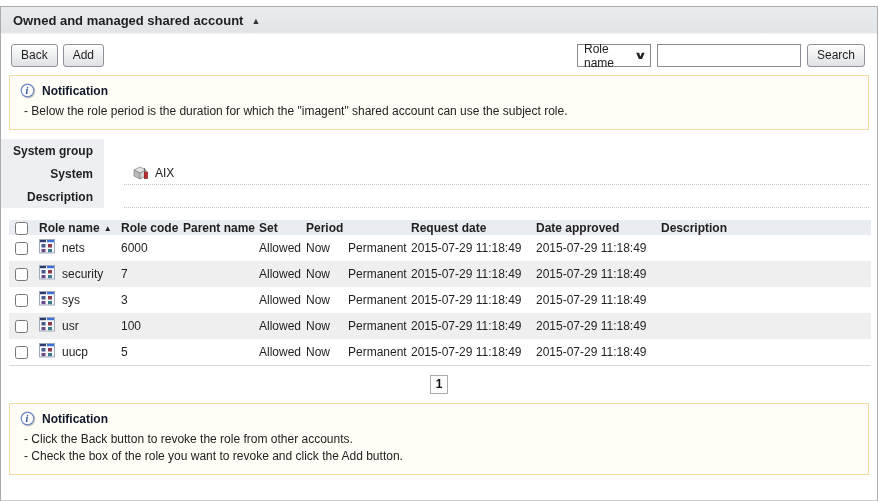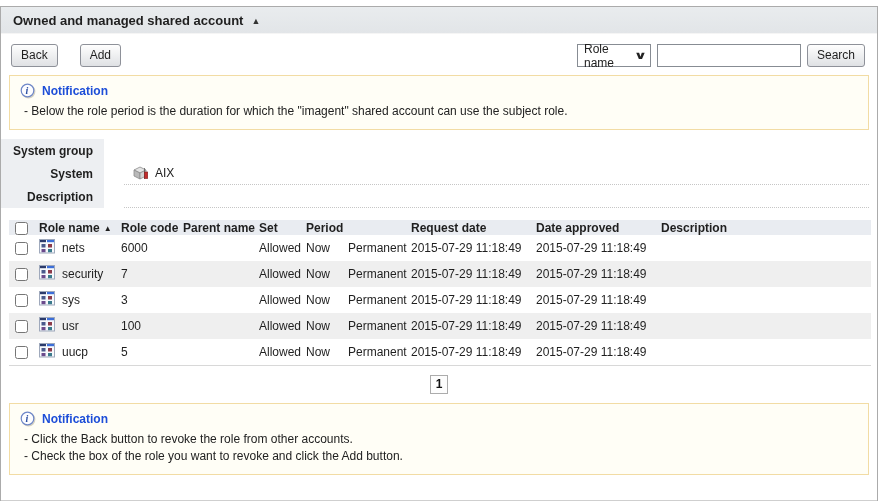--- a/index.html
+++ b/index.html
@@ -40,21 +40,21 @@
     position: relative;
     top: 1px;
   }
   
   .toolbar {
     display: flex;
     justify-content: space-between;
     align-items: center;
     padding: 10px 12px 8px 10px;
   }
-  .toolbar-left { display: flex; gap: 22px; }
+  .toolbar-left { display: flex; gap: 5px; }
   .toolbar-right { display: flex; gap: 6px; align-items: center; }
   .win-btn {
     font-family: inherit;
     font-size: 12px;
     color: #1F1F1F;
     background: linear-gradient(#FEFEFE, #F0F1F2 45%, #DFE1E4);
     border: 1px solid #8E9199;
     border-radius: 3px;
     padding: 3px 9px 4px 9px;
     cursor: pointer;
@@ -90,21 +90,21 @@
     border: 1px solid #F2DCA4;
     background: #FFFEF6;
     padding: 7px 10px 9px 10px;
   }
   .notice-title-row {
     display: flex;
     align-items: center;
     gap: 7px;
     margin-bottom: 5px;
   }
-  .notice-title { font-weight: bold; color: #1d4ed8; }
+  .notice-title { font-weight: bold; color: #0f172a; }
   .info-icon svg { display: block; filter: drop-shadow(1px 1px 0 #D6D2C2); }
   .notice-line { padding-left: 4px; line-height: 17px; color: #222; }
   
   .details { margin-top: 9px; }
   .details-row { display: flex; min-height: 23px; gap: 20px; }
   .details-label {
     width: 103px;
     background: #EDEFF2;
     font-weight: bold;
     display: flex;

